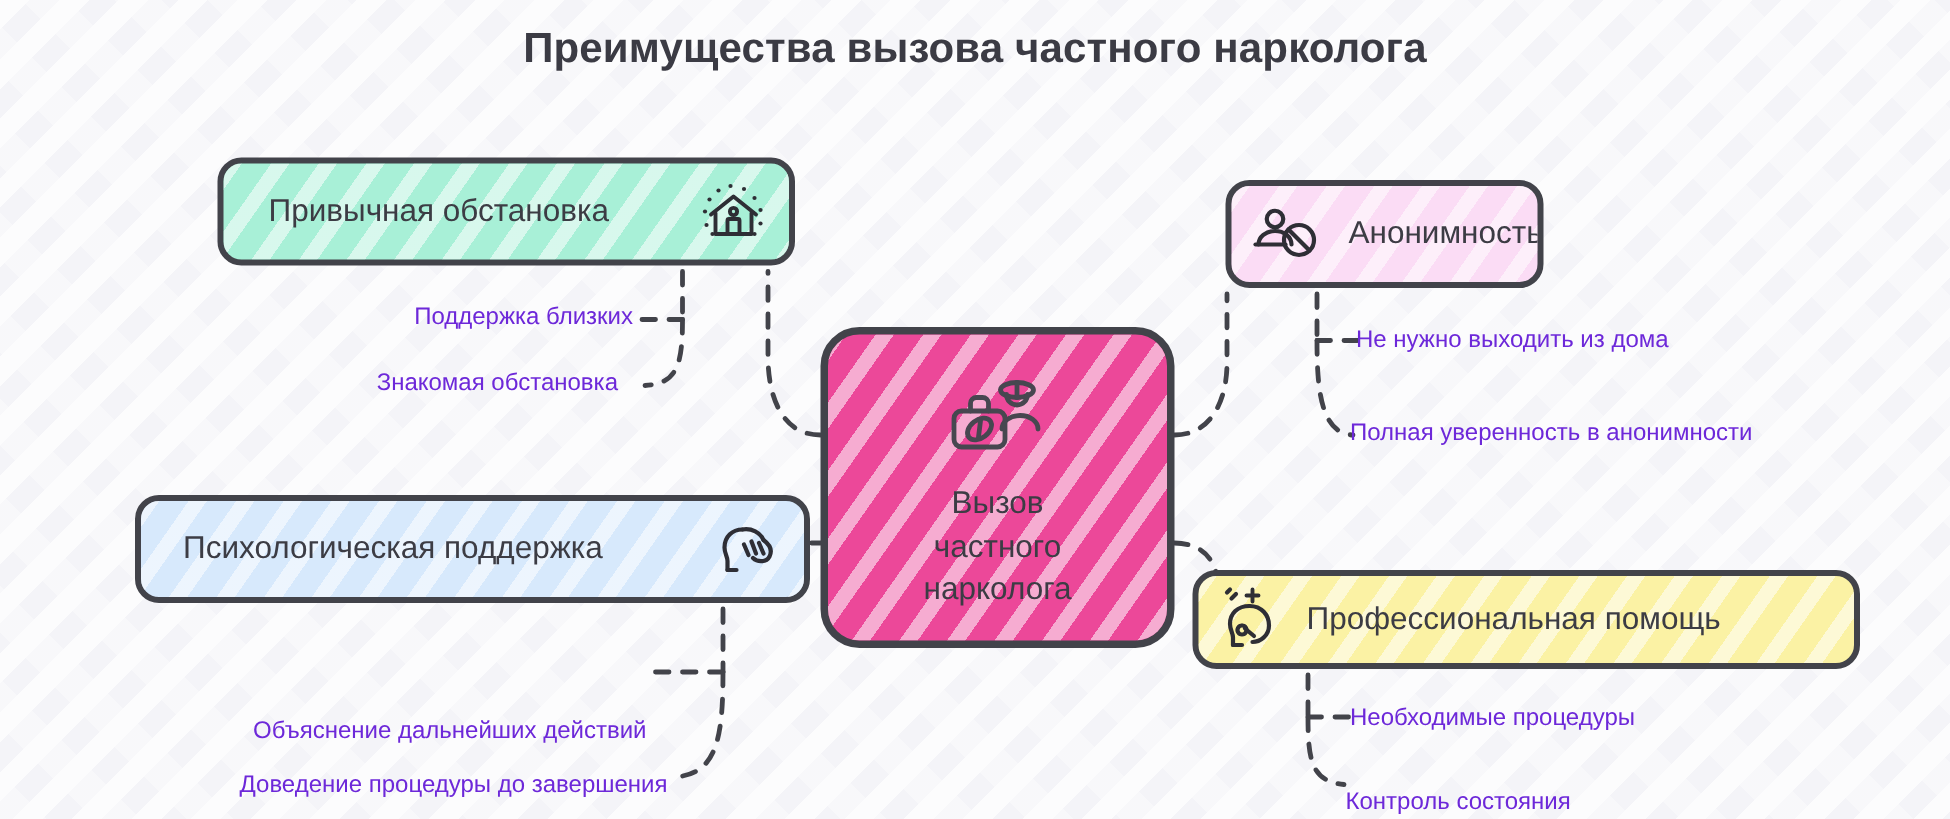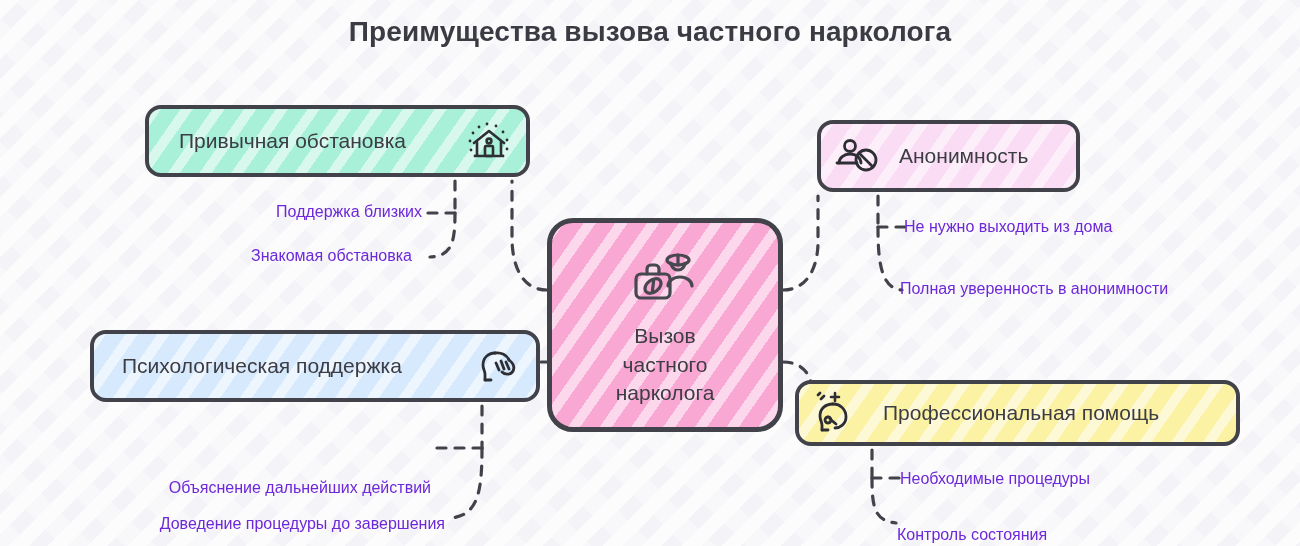--- a/index.html
+++ b/index.html
@@ -55,21 +55,21 @@
   .node::after{
     content:"";
     position:absolute; inset:0;
     background: repeating-linear-gradient(125deg, rgba(255,255,255,.55) 0 10px, rgba(255,255,255,0) 10px 26px);
     pointer-events:none;
   }
   .node > * { position: relative; z-index: 1; }
 
   #node-center {
     left: 547px; top: 218px; width: 236px; height: 214px;
-    background: #f9a8d4;
+    background: #ec4899;
     border-radius: 26px;
     border-width: 5px;
     flex-direction: column;
     justify-content: center;
     padding-top: 6px;
   }
   #node-center .center-text {
     margin-top: 12px;
     font-size: 21px;
     line-height: 1.36;
@@ -78,39 +78,39 @@
     white-space: pre-line;
   }
 
   #node-home {
     left: 145px; top: 105px; width: 385px; height: 72px;
     background: #a8f0d7;
     justify-content: space-between;
     padding: 0 14px 0 30px;
   }
   #node-anon {
-    left: 817px; top: 120px; width: 263px; height: 72px;
+    left: 817px; top: 120px; width: 212px; height: 72px;
     background: #fbdcf5;
     justify-content: flex-start;
     padding: 0 20px 0 12px;
     gap: 14px;
   }
   #node-psy {
     left: 90px; top: 330px; width: 450px; height: 72px;
     background: #d7e9fc;
     justify-content: space-between;
     padding: 0 14px 0 28px;
     gap: 36px;
   }
   #node-prof {
     left: 795px; top: 380px; width: 445px; height: 66px;
     background: #fbf2a4;
     justify-content: flex-start;
     padding: 0 20px 0 10px;
-    gap: 24px;
+    gap: 12px;
   }
 
   
   .leaf {
     position: absolute;
     font-size: 16px;
     color: #6d28d9;
     white-space: nowrap;
   }
   .leaf.right { text-align: right; }

